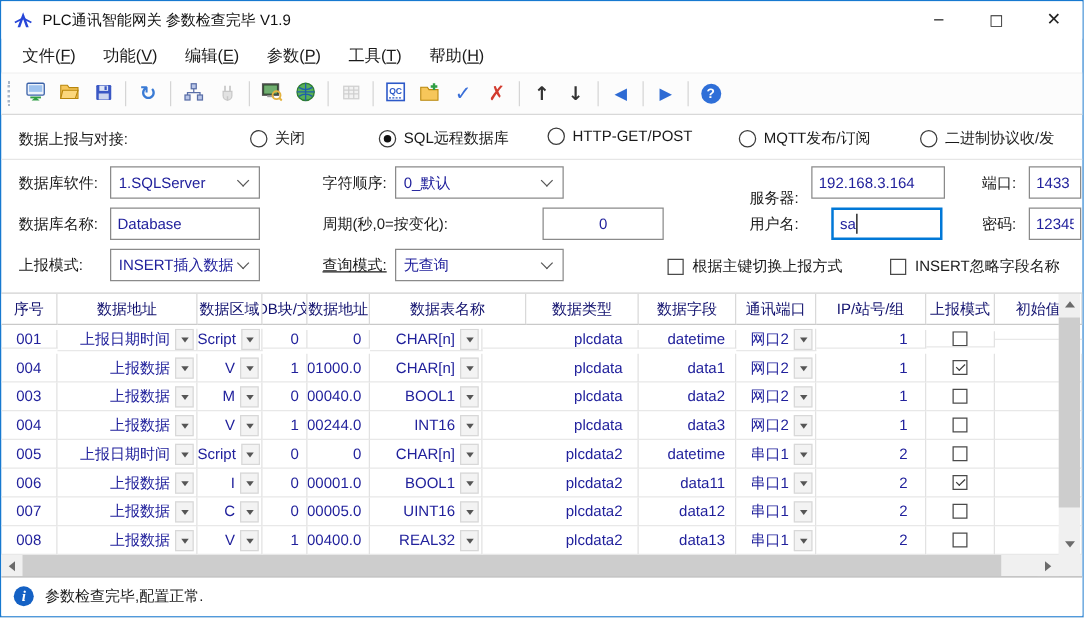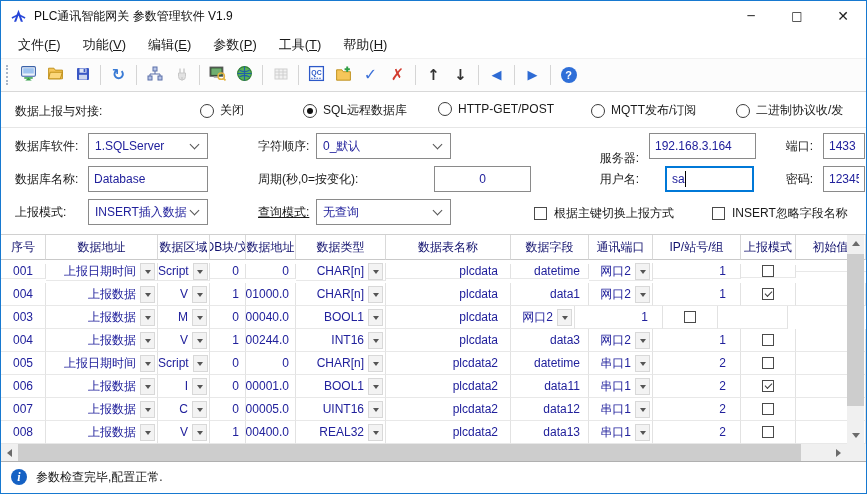--- a/index.html
+++ b/index.html
@@ -81,21 +81,21 @@
 
 <div class="window">
 
   <div class="titlebar">
     <span style="display:flex;">
       <svg width="17" height="17" viewBox="0 0 16 16">
         <path d="M8 1.6 L12.2 13 L10.2 13 L8 6.8 L5.8 13 L3.8 13 Z" fill="#2746d8"></path>
         <path d="M1.8 9.4 L8 6.2 L14.2 9.4" stroke="#2746d8" fill="none" stroke-width="1.4"></path>
       </svg>
     </span>
-    <span class="title-text">PLC通讯智能网关 参数管理软件 V1.9</span>
+    <span class="title-text">PLC通讯智能网关 参数检查完毕 V1.9</span>
     <div class="win-controls">
       <span class="win-btn">─</span>
       <span class="win-btn">□</span>
       <span class="win-btn" style="font-size:14px;">✕</span>
     </div>
   </div>
 
   <div class="menubar">
       <div class="menu-item"><span>文件(</span><span class="u">F</span><span>)</span></div>
       <div class="menu-item"><span>功能(</span><span class="u">V</span><span>)</span></div>
@@ -286,22 +286,22 @@
     </div>
   </div>
 
   <div class="tablewrap">
     <div class="thead">
         <div class="th" style="width: 45px;">序号</div>
         <div class="th" style="width: 112px;">数据地址</div>
         <div class="th" style="width: 52px;">数据区域</div>
         <div class="th" style="width: 36px;">DB块/文</div>
         <div class="th" style="width: 50px;">数据地址</div>
+        <div class="th" style="width: 125px;">数据表名称</div>
         <div class="th" style="width: 90px;">数据类型</div>
-        <div class="th" style="width: 125px;">数据表名称</div>
         <div class="th" style="width: 78px;">数据字段</div>
         <div class="th" style="width: 64px;">通讯端口</div>
         <div class="th" style="width: 88px;">IP/站号/组</div>
         <div class="th" style="width: 55px;">上报模式</div>
         <div class="th" style="width: 70px;">初始值</div>
       </div>
     <div id="tbody">
         <div class="trow" style="top: 25px; align-items: center;">
           <div class="td" style="width: 45px; justify-content: flex-start; padding: 0px 0px 0px 12px;">001</div>
           <div class="td" style="width: 112px;">
@@ -390,20 +390,21 @@
           </div>
           <div class="td" style="width: 36px; justify-content: flex-end; padding: 0px 6px 0px 0px;">0</div>
           <div class="td" style="width: 50px; justify-content: flex-end; padding: 0px 6px 0px 0px;">00040.0</div>
           <div class="td" style="width: 90px;">
             <span class="val" style="text-align: right;">BOOL1</span>
             <span class="dd">
               <i></i>
             </span>
           </div>
           <div class="td" style="width: 125px; justify-content: flex-end; padding: 0px 12px 0px 0px;">plcdata</div>
+          <div class="td" style="width: 78px; justify-content: flex-end; padding: 0px 8px 0px 0px;">data2</div>
           <div class="td" style="width: 64px;">
             <span class="val" style="text-align: right;">网口2</span>
             <span class="dd">
               <i></i>
             </span>
           </div>
           <div class="td" style="width: 88px; justify-content: flex-end; padding: 0px 14px 0px 0px;">1</div>
           <div class="td" style="width: 55px; justify-content: center;">
             <span class="cb"></span>
           </div>

